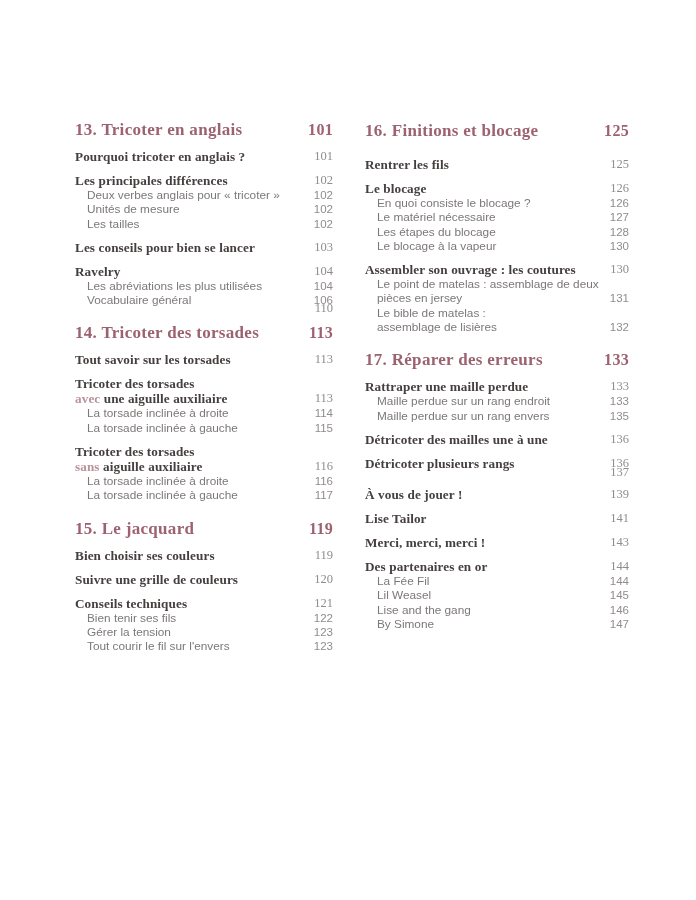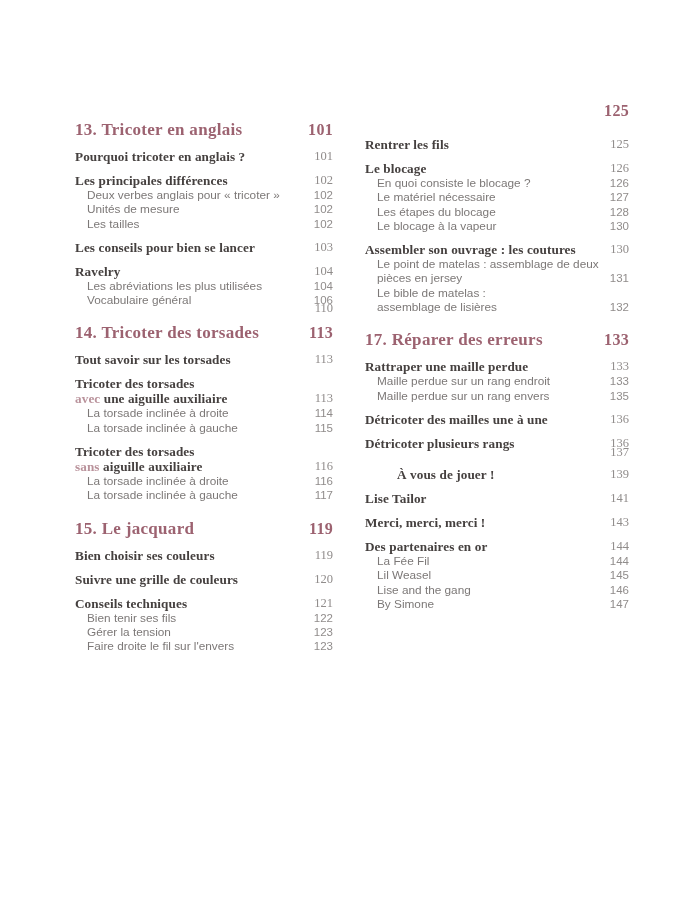--- a/index.html
+++ b/index.html
@@ -237,27 +237,30 @@
         <span class="pg">122</span>
       </div>
       <div class="row row-sub">
         <div class="lines">
           <div class="line">Gérer la tension</div>
         </div>
         <span class="pg">123</span>
       </div>
       <div class="row row-sub">
         <div class="lines">
-          <div class="line">Faire droite le fil sur l'envers</div>
+          <div class="line">Tout courir le fil sur l'envers</div>
         </div>
         <span class="pg">123</span>
       </div>
     </div>
   <div class="col col-right">
       <div class="row row-chapter">
+        <div class="lines">
+          <div class="line">16. Finitions et blocage</div>
+        </div>
         <span class="pg">125</span>
       </div>
       <div class="row row-main" style="margin-top: 16px;">
         <div class="lines">
           <div class="line">Rentrer les fils</div>
         </div>
         <span class="pg">125</span>
       </div>
       <div class="row row-main">
         <div class="lines">
@@ -341,21 +344,21 @@
       </div>
       <div class="row row-main">
         <div class="lines">
           <div class="line">Détricoter plusieurs rangs</div>
         </div>
         <span class="pg">136</span>
       </div>
       <div class="row row-main">
         <span class="pg">137</span>
       </div>
-      <div class="row row-main" style="margin-top: 16px; margin-left: 32px;">
+      <div class="row row-main" style="margin-top: 16px;">
         <div class="lines">
           <div class="line">À vous de jouer !</div>
         </div>
         <span class="pg">139</span>
       </div>
       <div class="row row-main">
         <div class="lines">
           <div class="line">Lise Tailor</div>
         </div>
         <span class="pg">141</span>

